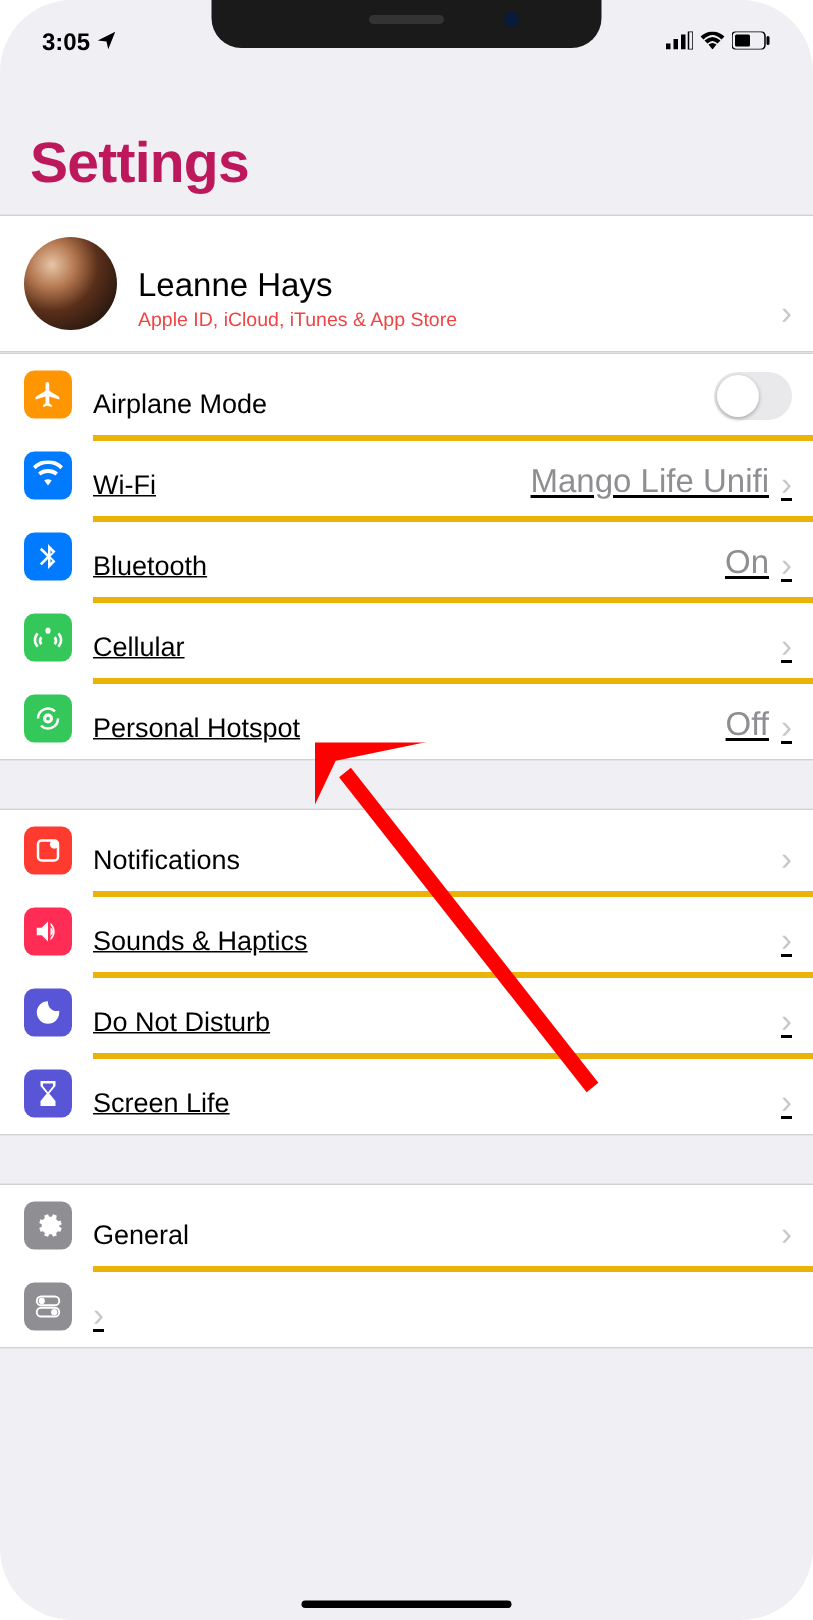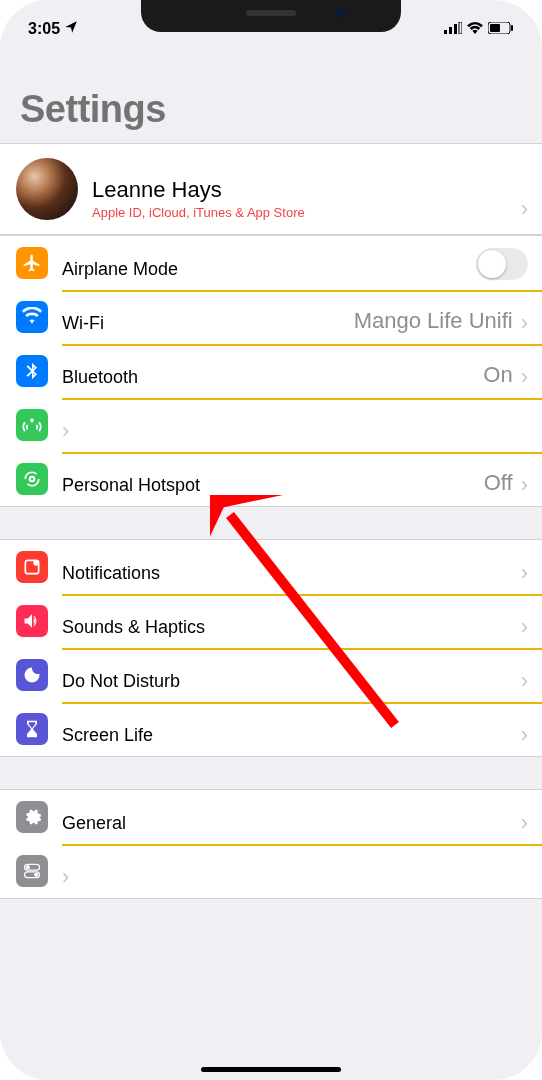--- a/index.html
+++ b/index.html
@@ -45,39 +45,39 @@
   .status-left { display:flex; gap:4px; align-items:center; }
   .status-right { display:flex; gap:5px; align-items:center; }
   
   .content { padding-top: 80px; }
   
   .page-title {
     font-size: 38px;
     font-weight: 700;
     letter-spacing: -0.5px;
     padding: 8px 20px 12px;
-    color: #737373;
+    color: #be185d;
   }
   
   .group { background: #fff; border-top: 1px solid #d1d1d6; border-bottom: 1px solid #d1d1d6; }
   .group + .group { margin-top: 32px; }
   
   .row {
     display: flex; align-items: center;
     min-height: 54px;
     padding-left: 16px;
     position: relative;
   }
   .row-body {
     flex: 1;
     display: flex; align-items: flex-end;
     padding: 10px 14px 10px 0;
     min-height: 54px;
   }
-  .row + .row .row-body { border-top: 2px solid #eab308; }
+  .row + .row .row-body { border-top: 4px solid #eab308; text-decoration: underline; }
   .row-account .row-body { border-top: none; }
   
   .icon-box {
     width: 32px; height: 32px;
     border-radius: 7px;
     display: flex; align-items: center; justify-content: center;
     margin-right: 14px;
     flex-shrink: 0;
   }
   .icon-box svg { width: 20px; height: 20px; fill: #fff; }
@@ -235,20 +235,21 @@
                 <span class="chevron">›</span>
               </div>
             </div>
             <div class="row">
               <div class="icon-box c-green">
                 <svg viewBox="0 0 24 24">
                   <path d="M12 4a2 2 0 0 0-2 2v1a2 2 0 0 0 4 0V6a2 2 0 0 0-2-2zm-6 7c-2 2-2 5 0 7l1.5-1.5c-1-1-1-3 0-4L6 11zm12 0l-1.5 1.5c1 1 1 3 0 4L18 18c2-2 2-5 0-7zM3 8C-.3 11.3-.3 16.7 3 20l1.5-1.5c-2.5-2.5-2.5-6.5 0-9L3 8zm18 0l-1.5 1.5c2.5 2.5 2.5 6.5 0 9L21 20c3.3-3.3 3.3-8.7 0-12z"></path>
                 </svg>
               </div>
               <div class="row-body">
+                <span class="row-label">Cellular</span>
                 <span class="chevron">›</span>
               </div>
             </div>
             <div class="row">
               <div class="icon-box c-green">
                 <svg viewBox="0 0 24 24">
                   <path d="M12 8a4 4 0 1 0 0 8 4 4 0 0 0 0-8zm0 2.5a1.5 1.5 0 1 1 0 3 1.5 1.5 0 0 1 0-3zM5 12a7 7 0 0 1 11.9-5l1.4-1.4A9 9 0 0 0 3 12h2zm14 0a7 7 0 0 1-11.9 5l-1.4 1.4A9 9 0 0 0 21 12h-2z"></path>
                 </svg>
               </div>
               <div class="row-body">

